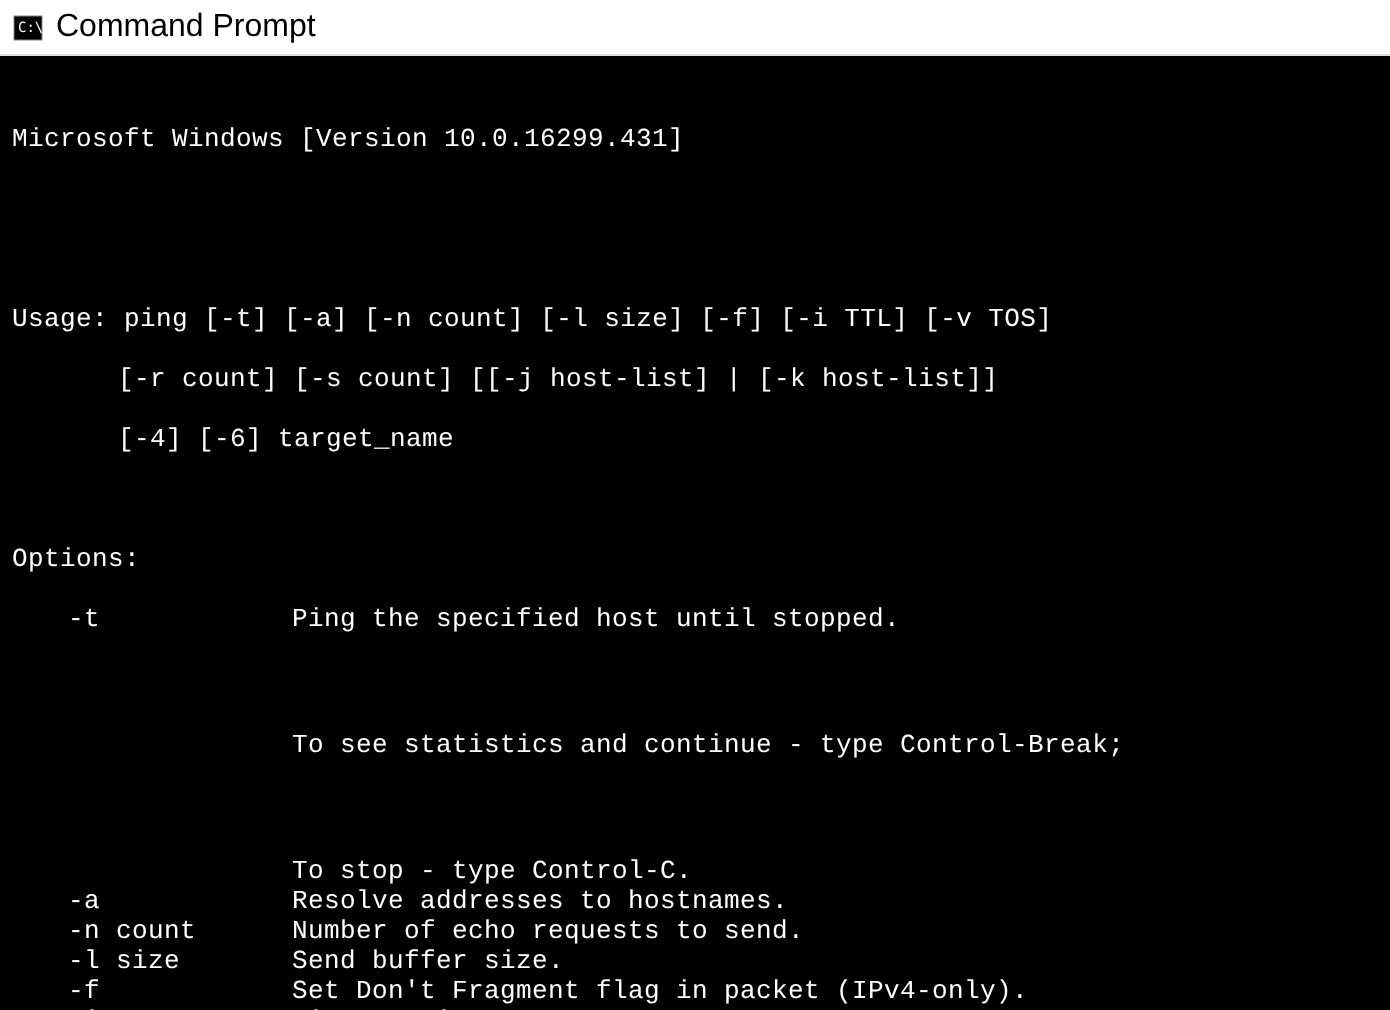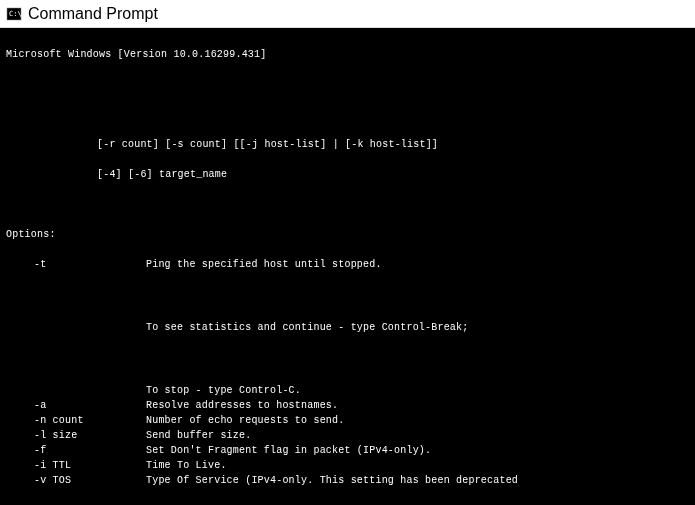--- a/index.html
+++ b/index.html
@@ -27,51 +27,52 @@
       justify-content: center;
     }
     .title-text {
       font-size: 16px;
       color: #000;
     }
     .terminal {
       background: #000;
       color: #fff;
       font-family: Consolas, "Courier New", monospace;
-      font-size: 10px;
+      font-size: 13px;
       line-height: 15px;
-      padding: 4px 6px;
+      padding: 19px 6px;
       height: calc(100% - 28px);
       white-space: pre;
       overflow: hidden;
       letter-spacing: 0.2px;
     }
     .blank { height: 15px; }
     .opt-row { display: flex; }
     .opt-indent { width: 28px; flex-shrink: 0; }
     .opt-flag { width: 112px; flex-shrink: 0; }
     .opt-desc { flex: 1; white-space: pre-wrap; }
     .opt-cont { margin-left: 140px; white-space: pre-wrap; margin-top: 48px; }
-    .usage-cont { margin-left: 91px; }
+    .usage-cont { margin-left: 53px; }
   </style>
 </head>
 <body>
 
 <div class="title-bar">
   <span class="title-icon">
     <svg width="16" height="16" viewBox="0 0 16 16">
       <rect x="1" y="2" width="14" height="12" fill="#000" stroke="#888" stroke-width="0.5"></rect>
       <text x="3" y="10" font-size="7" fill="#fff" font-family="monospace">C:\</text>
     </svg>
   </span>
   <span class="title-text">Command Prompt</span>
 </div>
 
 <div class="terminal">
 <div>Microsoft Windows [Version 10.0.16299.431]</div>
 <div class="blank"></div>
 <div class="blank"></div>
+<div><span>Usage:</span> <span>ping [-t] [-a] [-n count] [-l size] [-f] [-i TTL] [-v TOS]</span></div>
 <div class="usage-cont">[-r count] [-s count] [[-j host-list] | [-k host-list]]</div>
 <div class="usage-cont">[-4] [-6] target_name</div>
 <div class="blank"></div>
 <div>Options:</div>
 <div id="options-container"><div class="opt-row"><span class="opt-indent"></span><span class="opt-flag">-t</span><span class="opt-desc">Ping the specified host until stopped.</span></div><div class="opt-cont">To see statistics and continue - type Control-Break;</div><div class="opt-cont">To stop - type Control-C.</div><div class="opt-row"><span class="opt-indent"></span><span class="opt-flag">-a</span><span class="opt-desc">Resolve addresses to hostnames.</span></div><div class="opt-row"><span class="opt-indent"></span><span class="opt-flag">-n count</span><span class="opt-desc">Number of echo requests to send.</span></div><div class="opt-row"><span class="opt-indent"></span><span class="opt-flag">-l size</span><span class="opt-desc">Send buffer size.</span></div><div class="opt-row"><span class="opt-indent"></span><span class="opt-flag">-f</span><span class="opt-desc">Set Don't Fragment flag in packet (IPv4-only).</span></div><div class="opt-row"><span class="opt-indent"></span><span class="opt-flag">-i TTL</span><span class="opt-desc">Time To Live.</span></div><div class="opt-row"><span class="opt-indent"></span><span class="opt-flag">-v TOS</span><span class="opt-desc">Type Of Service (IPv4-only. This setting has been deprecated</span></div></div>
 </div>
 
 </body></html>

